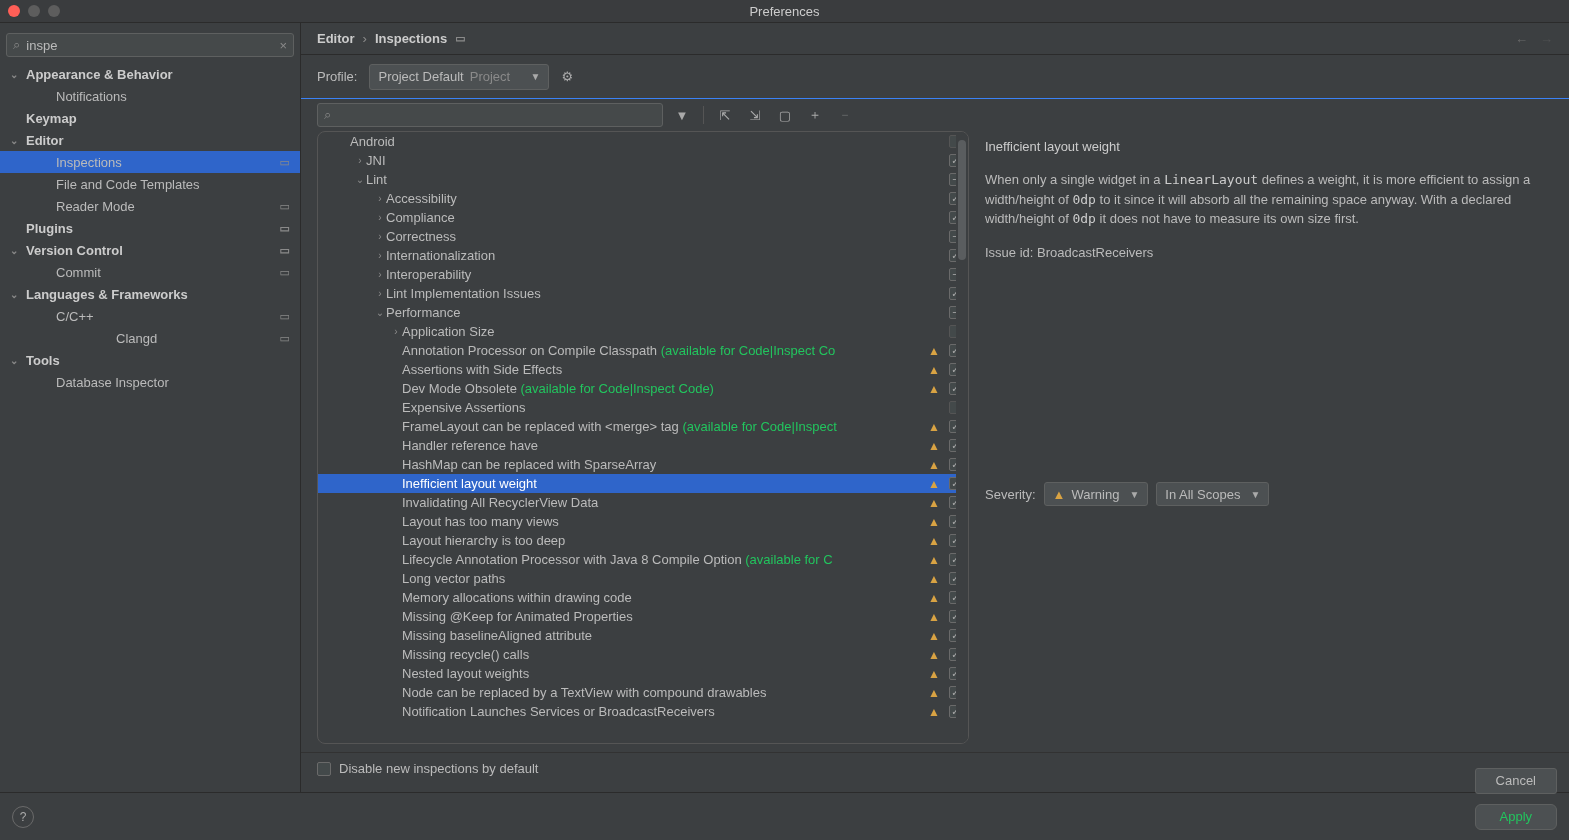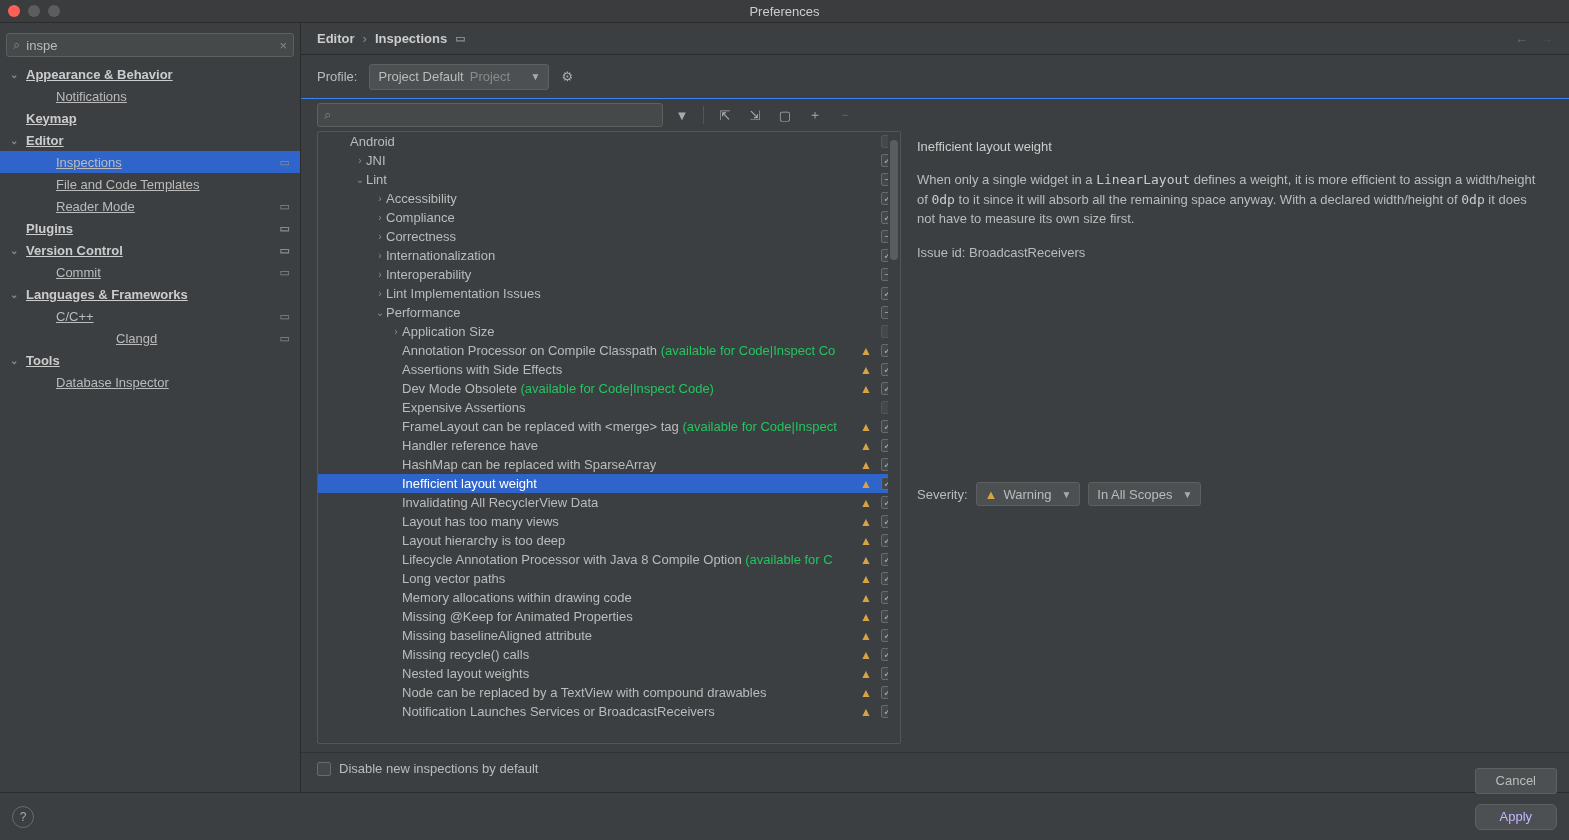--- a/index.html
+++ b/index.html
@@ -14,21 +14,21 @@
 .main { flex: 1; display: flex; overflow: hidden; }
 .sidebar { width: 301px; background: #3c3f41; border-right: 1px solid #2b2b2b; padding: 10px 0; overflow-y: auto; }
 .search-box { margin: 0 6px 6px 6px; height: 24px; background: #45494a; border: 1px solid #5e6060; border-radius: 3px; display: flex; align-items: center; padding: 0 6px; }
 .search-box .mag { color: #8a8a8a; margin-right: 6px; }
 .search-box input { background: transparent; border: none; color: #bbbbbb; outline: none; flex: 1; font-size: 13px; }
 .search-box .clear { color: #8a8a8a; cursor: pointer; }
 .tree { }
 .tree-item { display: flex; align-items: center; height: 22px; padding: 0 10px; cursor: pointer; }
 .tree-item.selected { background: #2f65ca; color: #ffffff; }
 .tree-item .arrow { width: 12px; color: #8a8a8a; margin-right: 4px; font-size: 10px; }
-.tree-item .label { flex: 1; text-decoration: underline; }
+.tree-item .label { flex: 1; }
 .tree-item.l1 { padding-left: 10px; font-weight: 600; color: #cccccc;}
 .tree-item.l2 { padding-left: 40px; color: #bbbbbb;}
 .tree-item.l3 { padding-left: 56px; color: #bbbbbb; margin-left: 44px;}
 .tree-item .badge { color: #8a8a8a; font-size: 11px; }
 .content { flex: 1; display: flex; flex-direction: column; overflow: hidden; }
 .breadcrumb { height: 32px; display: flex; align-items: center; padding: 0 16px; justify-content: space-between; border-bottom: 1px solid #2b2b2b;}
 .breadcrumb .path { display: flex; align-items: center; gap: 8px; color: #cccccc; font-weight: 600;}
 .breadcrumb .sep { color: #8a8a8a; font-weight: normal;}
 .breadcrumb .ext { color: #8a8a8a; font-size: 11px; }
 .nav-arrows { color: #6a6a6a; display: flex; gap: 12px; }
@@ -36,21 +36,21 @@
 .profile-row .dropdown { background: #4c5052; border: 1px solid #5e6060; border-radius: 3px; height: 26px; display: flex; align-items: center; padding: 0 8px; gap: 6px; min-width: 180px; }
 .profile-row .dropdown .secondary { color: #8a8a8a; }
 .profile-row .dropdown .caret { margin-left: auto; color: #aaaaaa; font-size: 10px;}
 .gear { color: #aaaaaa; cursor: pointer; }
 .toolbar { height: 32px; display: flex; align-items: center; padding: 0 16px; gap: 8px; }
 .toolbar .search { flex: 0 0 346px; height: 24px; background: #45494a; border: 1px solid #5e6060; border-radius: 3px; display: flex; align-items: center; padding: 0 6px;}
 .toolbar .search .mag { color: #8a8a8a; }
 .toolbar .icon-btn { width: 22px; height: 22px; display: flex; align-items: center; justify-content: center; color: #aaaaaa; cursor: pointer; }
 .toolbar .divider { width: 1px; height: 18px; background: #555; margin: 0 2px;}
 .body { flex: 1; display: flex; padding: 0 16px 8px 16px; gap: 16px; overflow: hidden; }
-.left-panel { width: 584px; background: #3c3f41; border: 1px solid #555; border-radius: 2px; overflow-y: auto; position: relative; }
+.left-panel { width: 652px; background: #3c3f41; border: 1px solid #555; border-radius: 8px; overflow-y: auto; position: relative; }
 .insp-row { display: flex; align-items: center; height: 19px; padding-right: 6px; cursor: pointer; }
 .insp-row.selected { background: #2f65ca; color: #ffffff; }
 .insp-row .row-arrow { width: 12px; color: #8a8a8a; font-size: 10px; text-align: center;}
 .insp-row .row-label { flex: 1; white-space: nowrap; overflow: hidden; color: #bbbbbb;}
 .insp-row.selected .row-label { color: #ffffff; }
 .insp-row .row-label .avail { color: #22c55e; }
 .insp-row .warn { color: #d9a343; font-size: 12px; margin: 0 4px; width: 14px; text-align:center;}
 .insp-row .chk { width: 13px; height: 13px; border: 1px solid #6a6a6a; border-radius: 2px; margin-left: 4px; display: flex; align-items: center; justify-content: center; background: #43494a;}
 .insp-row .chk.checked::after { content:"✓"; color:#aaaaaa; font-size:10px; line-height:1;}
 .insp-row .chk.mixed::after { content:"−"; color:#aaaaaa; font-size:11px; line-height:1;}
@@ -66,21 +66,21 @@
 .severity-row { margin-top: auto; display: flex; align-items: center; gap: 8px; padding-bottom: 230px;}
 .severity-row .dropdown2 { background: #4c5052; border: 1px solid #5e6060; border-radius: 3px; height: 24px; display: flex; align-items: center; padding: 0 8px; gap: 6px;}
 .severity-row .dropdown2 .caret { color:#aaaaaa; font-size:10px; margin-left:4px;}
 .disable-row { padding: 8px 16px 16px 16px; display:flex; align-items:flex-end; gap:8px; border-top: 1px solid #323232;}
 .disable-row .chk { width: 14px; height: 14px; border: 1px solid #6a6a6a; border-radius: 2px; background:#43494a;}
 .footer { height: 48px; border-top: 1px solid #2b2b2b; display: flex; align-items: center; padding: 0 12px; justify-content: space-between; }
 .help { width: 22px; height: 22px; border-radius: 50%; border: 1px solid #6a6a6a; color: #aaaaaa; display: flex; align-items:center; justify-content:center; font-size:12px;}
 .buttons { display: flex; gap: 10px; flex-direction: column; }
 .btn { height: 26px; padding: 0 20px; border-radius: 3px; display: flex; align-items: center; justify-content:center; cursor:pointer; background: #4c5052; border:1px solid #5e6060; color:#bbbbbb;}
 .btn.primary { background: #365880; border-color:#4a688a; color:#e0e8f0;}
-.btn.disabled { color: #c4b5fd; border-radius: 6px; }
+.btn.disabled { color: #22c55e; border-radius: 6px; }
 .scrollbar-track { position:absolute; right:0; top:0; width:12px; height:100%; background:#3c3f41;}
 .scrollbar-thumb { position:absolute; right:2px; width:8px; background:#5a5d5f; border-radius:4px;}
 </style>
 </head>
 <body>
 
 <div class="titlebar">
   <div class="traffic">
     <span class="close"></span>
     <span class="min"></span>

